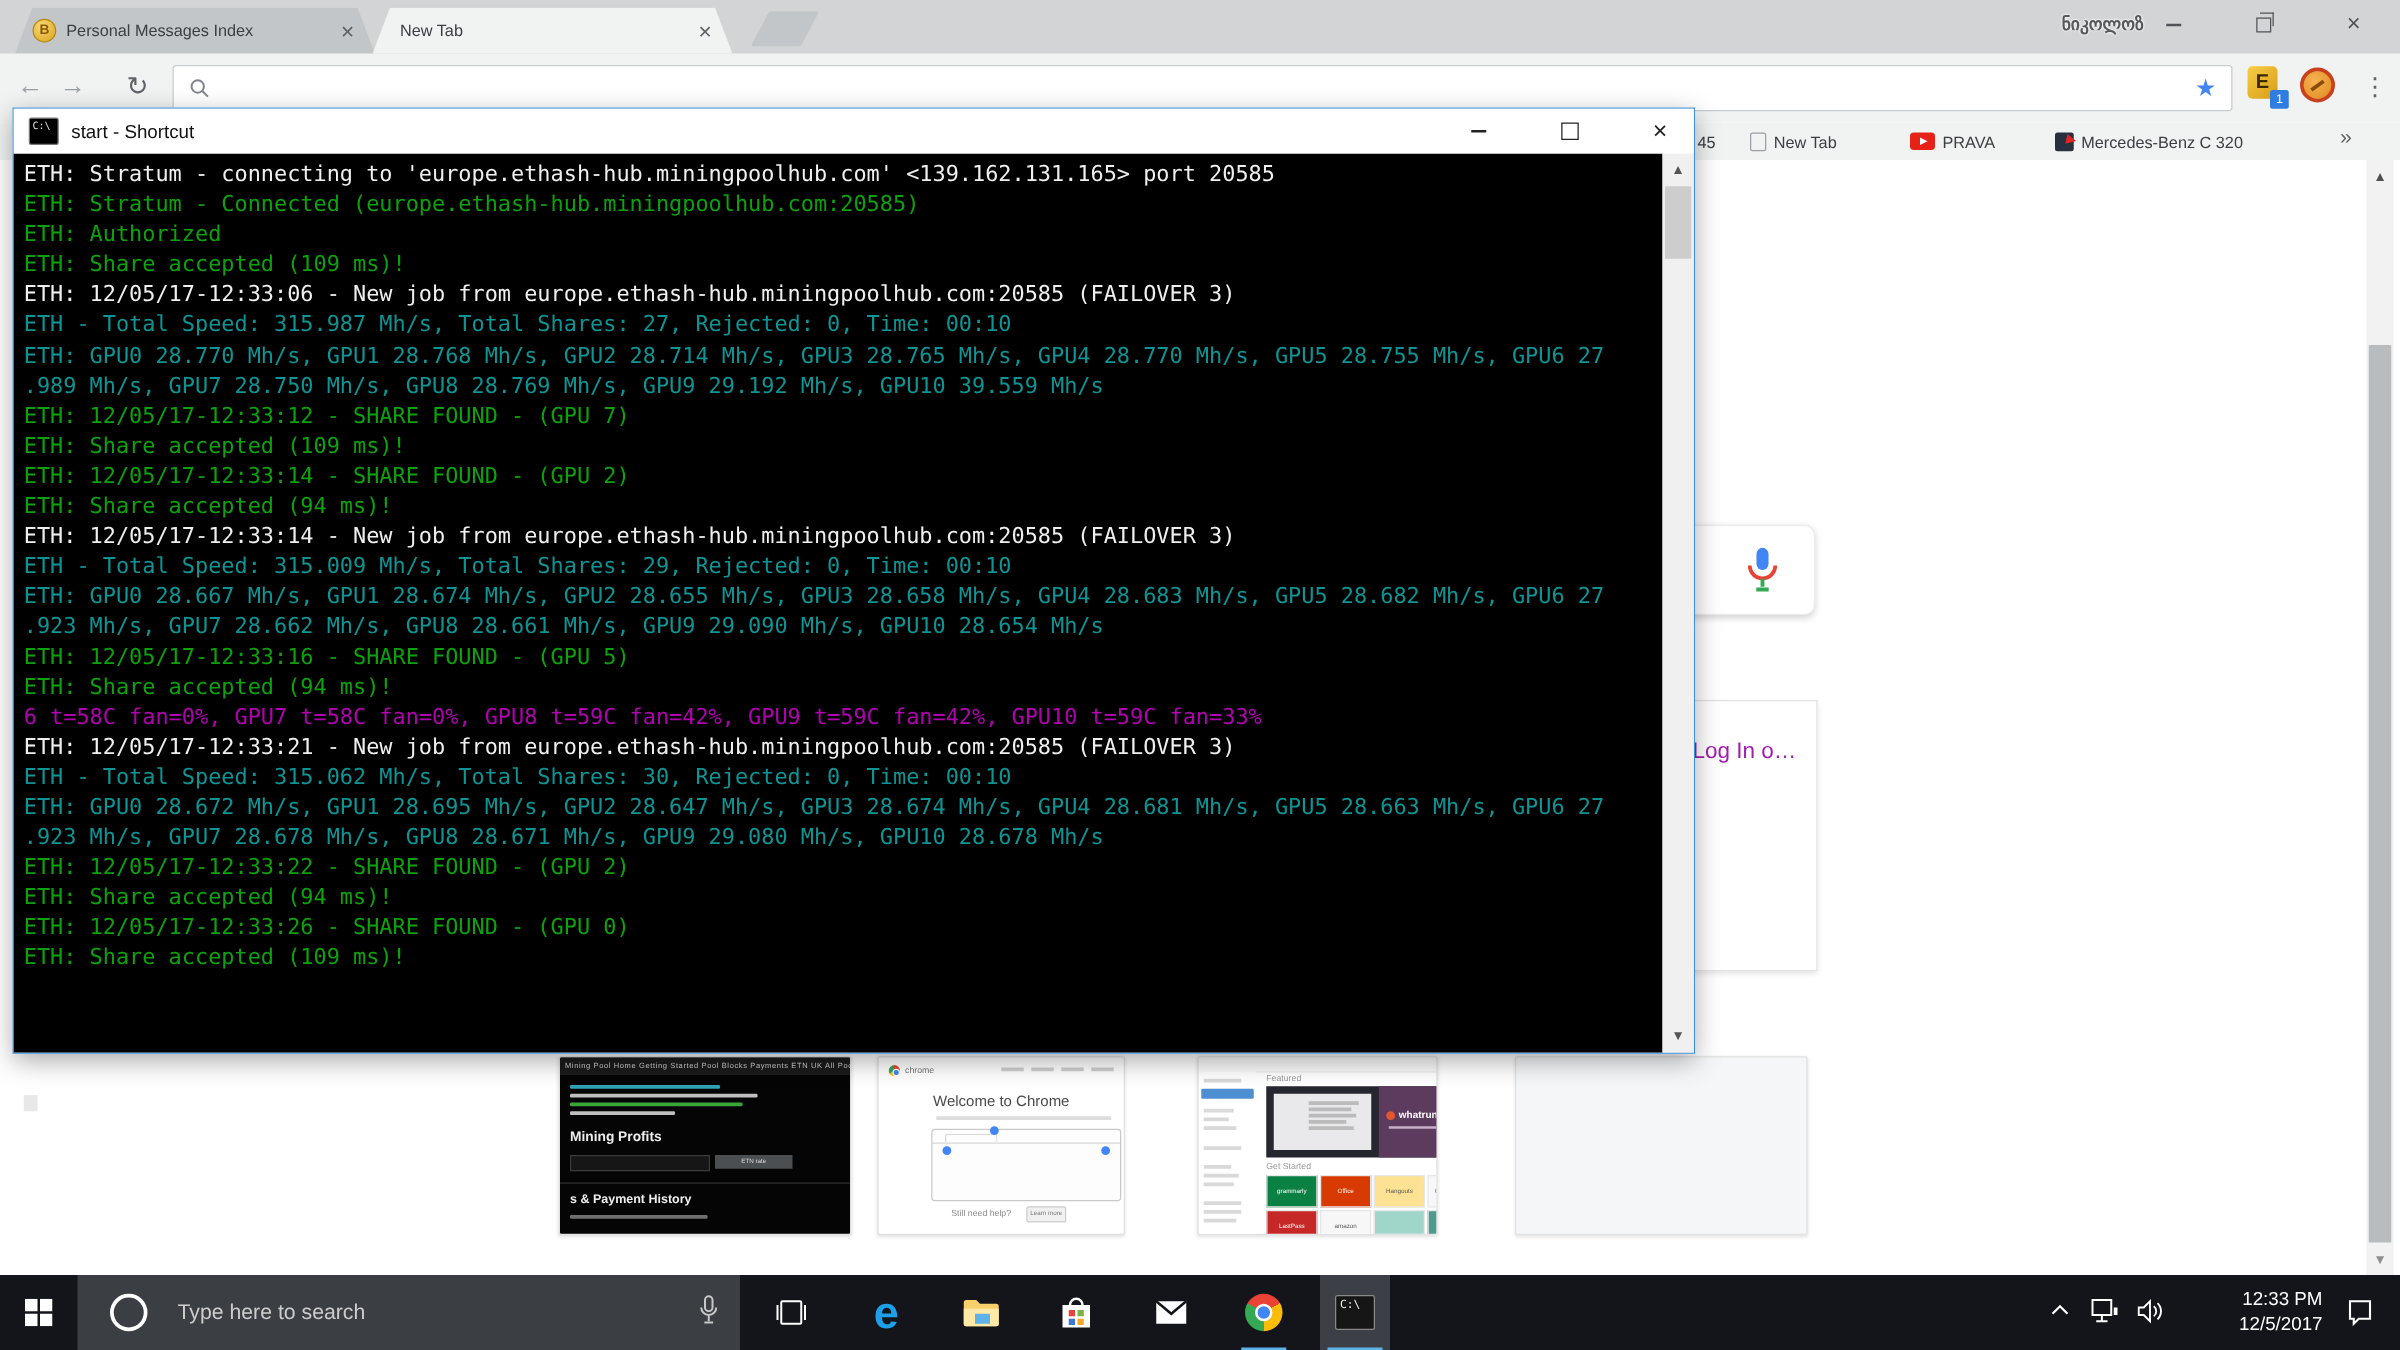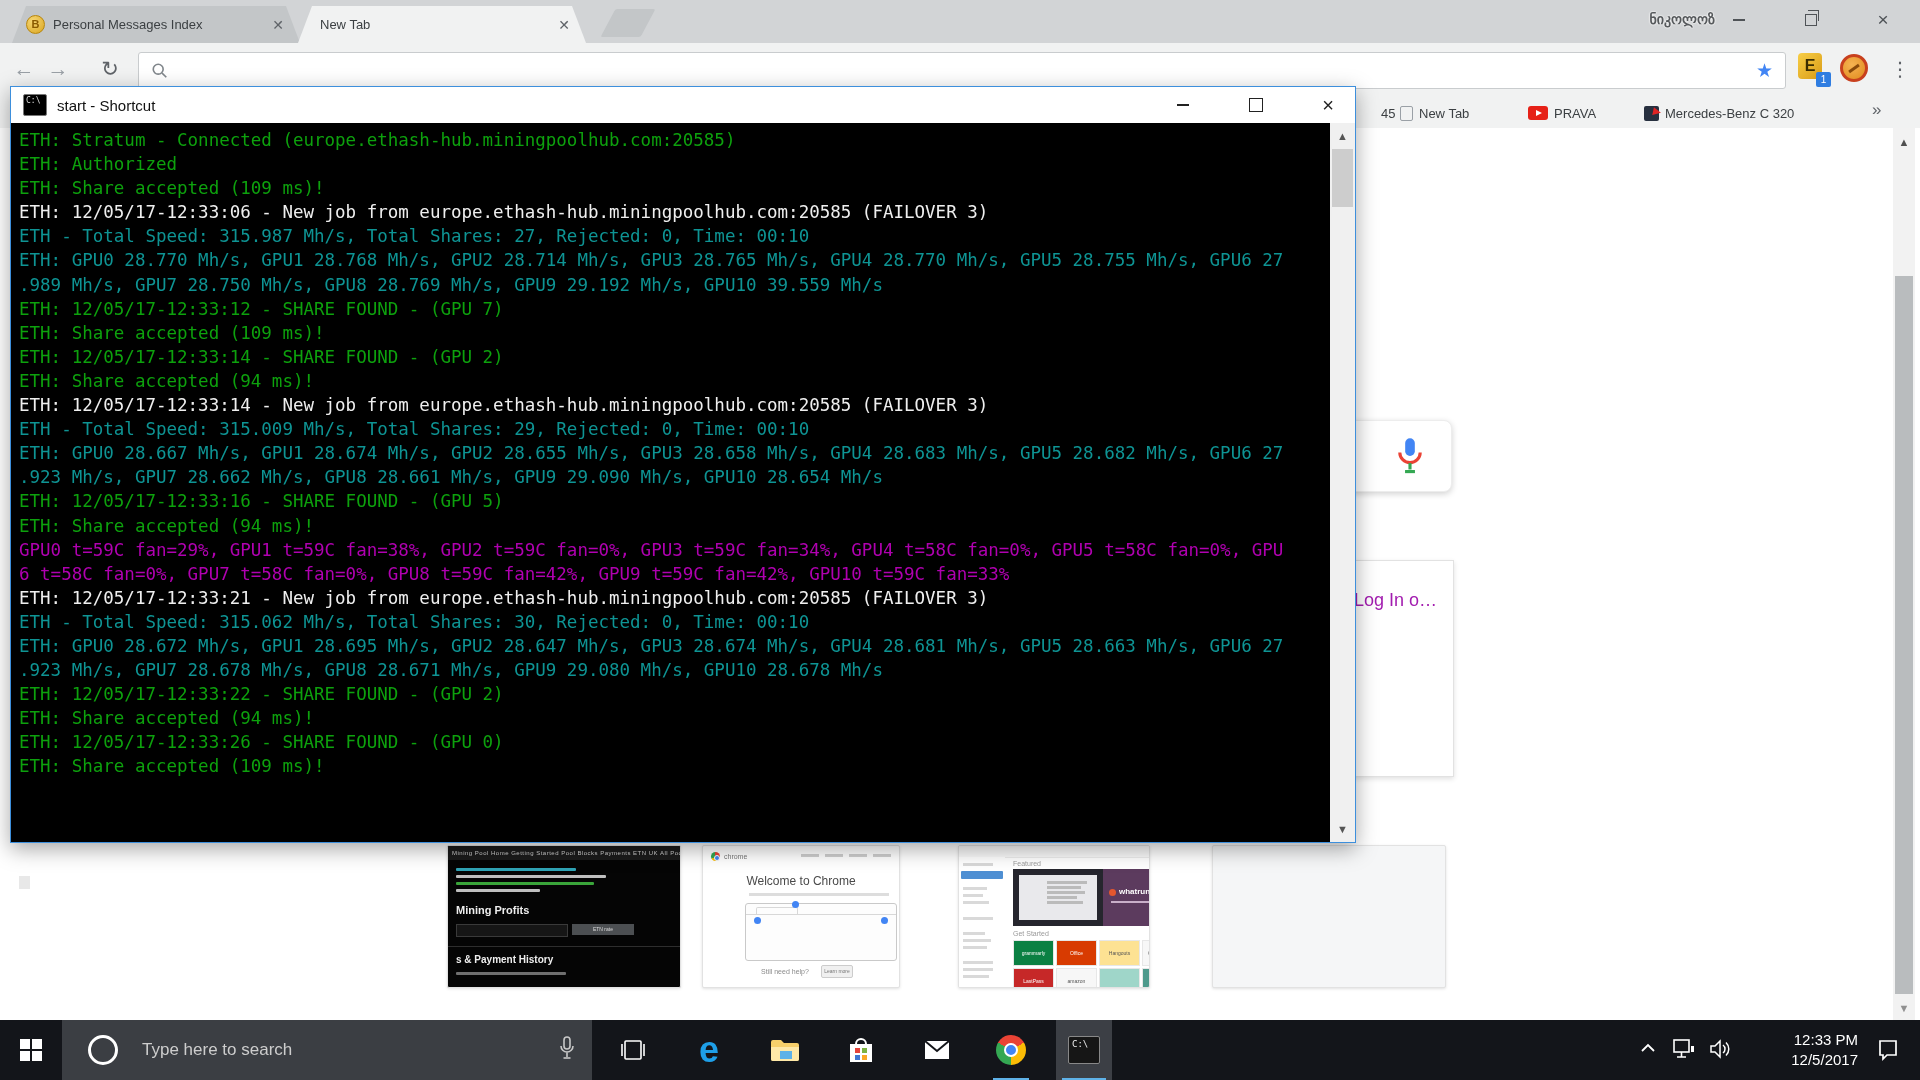--- a/index.html
+++ b/index.html
@@ -39,21 +39,21 @@
   .ext1-badge{position:absolute;right:-6px;bottom:-4px;width:15px;height:15px;background:#2F7DE1;color:#fff;
               font-size:10px;line-height:15px;text-align:center;border-radius:2px;}
   #ext2{left:1840px;top:11px;width:28px;height:28px;border-radius:50%;border:3px solid #C8401E;
         background:radial-gradient(circle at 40% 35%,#F6B352,#E08B1D);box-sizing:border-box;}
   #ext2 .slash{position:absolute;left:5px;top:10px;width:12px;height:3px;background:#8a4a0a;transform:rotate(-35deg);}
   #menu-dots{left:1888px;top:10px;width:24px;height:32px;font-size:20px;color:#5F6368;display:flex;align-items:center;justify-content:center;}
 
   #bookmarksbar{left:0;top:98px;width:1920px;height:30px;background:#F1F2F2;border-bottom:1px solid #DDDFE1;
                 font-size:13px;color:#3C4043;}
   .bm{position:absolute;top:5px;display:flex;align-items:center;gap:6px;height:20px;}
-  #bm-clipped{left:1358px;margin-left:23px;} #bm1{left:1400px;} #bm2{left:1528px;} #bm3{left:1644px;width:216px;overflow:hidden;}
+  #bm-clipped{left:1358px;} #bm1{left:1400px;} #bm2{left:1528px;} #bm3{left:1644px;width:216px;overflow:hidden;}
   #bm3 .lbl{white-space:nowrap;}
   #bm-overflow{left:1872px;top:2px;font-size:17px;color:#5F6368;}
   .pageic{width:13px;height:15px;border:1.5px solid #9AA0A6;border-radius:2px;box-sizing:border-box;}
   .ytic{width:20px;height:14px;background:#E62117;border-radius:3px;position:relative;}
   .ytic:before{content:"";position:absolute;left:8px;top:4px;border-left:6px solid #fff;border-top:3.5px solid transparent;border-bottom:3.5px solid transparent;}
   .benzic{width:15px;height:15px;background:#27303F;border-radius:2px;position:relative;}
   .benzic:before{content:"";position:absolute;right:-2px;top:2px;border-left:8px solid #E02424;border-top:4px solid transparent;border-bottom:4px solid transparent;transform:rotate(12deg);}
 
   
   #page{left:0;top:128px;width:1920px;height:892px;background:#fff;}
@@ -342,20 +342,21 @@
     </div>
     <div class="conctl" id="con-min">
         <span class="minbar" style="background:#222"></span>
       </div>
     <div class="conctl" id="con-max">
         <span class="conmax-sq"></span>
       </div>
     <div class="conctl" id="con-close">×</div>
     <div id="con-body">
 
+        <div class="console-line c-white">ETH: Stratum - connecting to 'europe.ethash-hub.miningpoolhub.com' &lt;139.162.131.165&gt; port 20585</div>
 
         <div class="console-line c-green">ETH: Stratum - Connected (europe.ethash-hub.miningpoolhub.com:20585)</div>
 
         <div class="console-line c-green">ETH: Authorized</div>
 
 
         <div class="console-line c-green">ETH: Share accepted (109 ms)!</div>
 
         <div class="console-line c-white">ETH: 12/05/17-12:33:06 - New job from europe.ethash-hub.miningpoolhub.com:20585 (FAILOVER 3)</div>
 
@@ -378,21 +379,20 @@
         <div class="console-line c-cyan">ETH - Total Speed: 315.009 Mh/s, Total Shares: 29, Rejected: 0, Time: 00:10</div>
 
         <div class="console-line c-cyan">ETH: GPU0 28.667 Mh/s, GPU1 28.674 Mh/s, GPU2 28.655 Mh/s, GPU3 28.658 Mh/s, GPU4 28.683 Mh/s, GPU5 28.682 Mh/s, GPU6 27</div>
 
         <div class="console-line c-cyan">.923 Mh/s, GPU7 28.662 Mh/s, GPU8 28.661 Mh/s, GPU9 29.090 Mh/s, GPU10 28.654 Mh/s</div>
 
         <div class="console-line c-green">ETH: 12/05/17-12:33:16 - SHARE FOUND - (GPU 5)</div>
 
         <div class="console-line c-green">ETH: Share accepted (94 ms)!</div>
 
-        <div class="console-line c-magenta">GPU0 t=59C fan=29%, GPU1 t=59C fan=38%, GPU2 t=59C fan=0%, GPU3 t=59C fan=34%, GPU4 t=58C fan=0%, GPU5 t=58C fan=0%, GPU</div>
 
         <div class="console-line c-magenta">6 t=58C fan=0%, GPU7 t=58C fan=0%, GPU8 t=59C fan=42%, GPU9 t=59C fan=42%, GPU10 t=59C fan=33%</div>
 
         <div class="console-line c-white">ETH: 12/05/17-12:33:21 - New job from europe.ethash-hub.miningpoolhub.com:20585 (FAILOVER 3)</div>
 
         <div class="console-line c-cyan">ETH - Total Speed: 315.062 Mh/s, Total Shares: 30, Rejected: 0, Time: 00:10</div>
 
         <div class="console-line c-cyan">ETH: GPU0 28.672 Mh/s, GPU1 28.695 Mh/s, GPU2 28.647 Mh/s, GPU3 28.674 Mh/s, GPU4 28.681 Mh/s, GPU5 28.663 Mh/s, GPU6 27</div>
 
         <div class="console-line c-cyan">.923 Mh/s, GPU7 28.678 Mh/s, GPU8 28.671 Mh/s, GPU9 29.080 Mh/s, GPU10 28.678 Mh/s</div>

